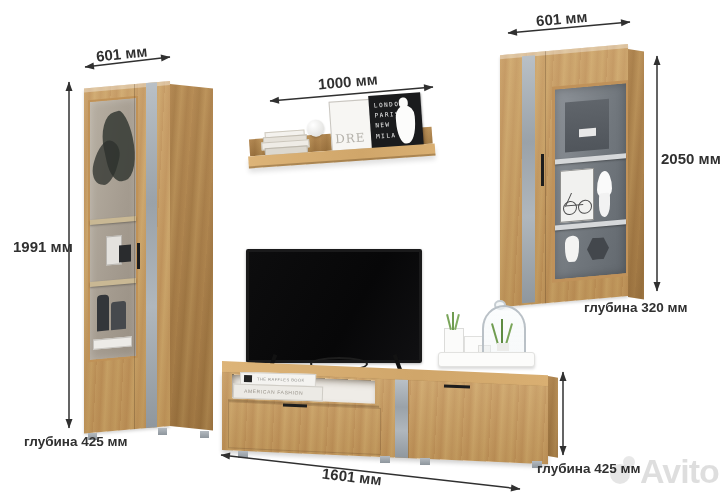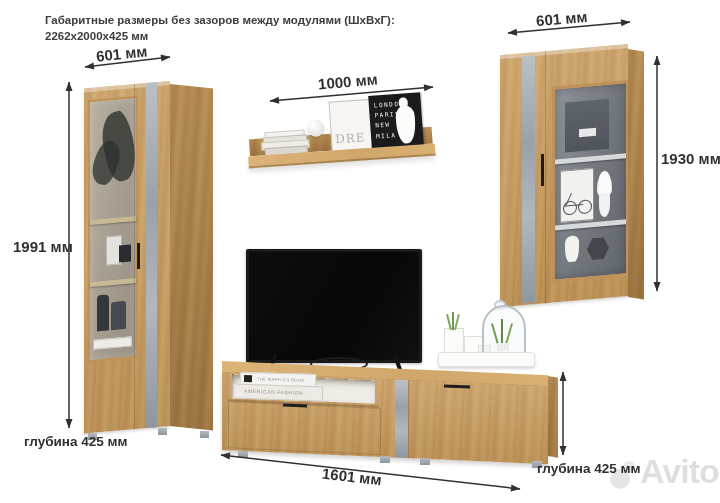--- a/index.html
+++ b/index.html
@@ -21,24 +21,20 @@
   .dim{position:absolute;color:#303030;font-weight:700;font-size:15px;white-space:nowrap;}
   .dim.small{font-size:13.5px;}
 
   .glassL{background:linear-gradient(100deg,#b7afa2,#a59c90 55%,#988f83);}
 </style>
 </head>
 <body>
 
 <div id="stage">
 
-  <div class="abs" style="left:45px;top:12px;width:430px;font-size:11.5px;line-height:1.4;font-weight:700;color:#3c3c3c;">
-    <div>Габаритные размеры без зазоров между модулями (ШхВхГ):</div>
-    <div>2262х2000х425 мм</div>
-  </div>
 
   <div class="abs wood" style="left:84px;top:81px;width:86px;height:345px;transform:skewY(-5deg);transform-origin:100% 0;box-shadow:0 2px 3px rgba(0,0,0,.15);">
     <div class="abs" style="left:0;top:0;width:100%;height:4px;background:rgba(255,255,255,.35);"></div>
 
     <div class="abs glassL" style="left:4px;top:12px;width:46px;height:258px;border:2px solid #c09257;box-shadow:inset 0 0 8px rgba(255,255,255,.25);">
       <div class="abs" style="left:14px;top:12px;width:30px;height:70px;background:#353934;border-radius:60% 30% 55% 40%/50% 45% 60% 35%;opacity:.85;transform:rotate(-12deg);"></div>
       <div class="abs" style="left:4px;top:40px;width:24px;height:44px;background:#2c302c;border-radius:45% 60% 40% 55%/55% 40% 50% 45%;opacity:.75;transform:rotate(15deg);"></div>
       <div class="abs" style="left:0;top:118px;width:100%;height:5px;background:#c9b894;box-shadow:0 1px 2px rgba(0,0,0,.3);"></div>
       <div class="abs" style="left:16px;top:136px;width:14px;height:27px;background:#e4e2de;border:1px solid #b9b6b1;"></div>
       <div class="abs" style="left:29px;top:146px;width:12px;height:17px;background:#2a2c2e;"></div>
@@ -172,25 +168,26 @@
       <line x1="563" y1="372" x2="563" y2="455" marker-start="url(#arr)" marker-end="url(#arr)"></line>
       <line x1="221" y1="455" x2="520" y2="489" marker-start="url(#arr)" marker-end="url(#arr)"></line>
     </g>
   </svg>
 
   <div class="dim" style="left:96px;top:45px;transform:rotate(-6deg);">601 мм</div>
   <div class="dim" style="left:13px;top:238px;">1991 мм</div>
   <div class="dim small" style="left:24px;top:434px;">глубина 425 мм</div>
   <div class="dim" style="left:318px;top:73px;transform:rotate(-5deg);">1000 мм</div>
   <div class="dim" style="left:536px;top:10px;transform:rotate(-5deg);">601 мм</div>
-  <div class="dim" style="left:661px;top:150px;">1930 мм</div>
+  <div class="dim" style="left:661px;top:150px;">2050 мм</div>
+  <div class="dim small" style="left:584px;top:300px;">глубина 320 мм</div>
   <div class="dim" style="left:322px;top:468px;transform:rotate(6.5deg);">1601 мм</div>
   <div class="dim small" style="left:537px;top:461px;">глубина 425 мм</div>
 
-  <div class="abs" style="left:610px;top:452px;display:flex;align-items:flex-end;">
+  <div class="abs" style="left:610px;top:452px;display:flex;align-items:flex-start;">
     <span style="position:relative;width:30px;height:34px;display:inline-block;">
       <span style="position:absolute;left:0;top:12px;width:20px;height:20px;border-radius:50%;background:rgba(0,0,0,.10);"></span>
       <span style="position:absolute;left:13px;top:4px;width:12px;height:12px;border-radius:50%;background:rgba(0,0,0,.09);"></span>
     </span>
     <span style="font-size:34px;font-weight:700;color:rgba(0,0,0,.13);letter-spacing:-1px;">Avito</span>
   </div>
 
 </div>
 
 </body></html>

